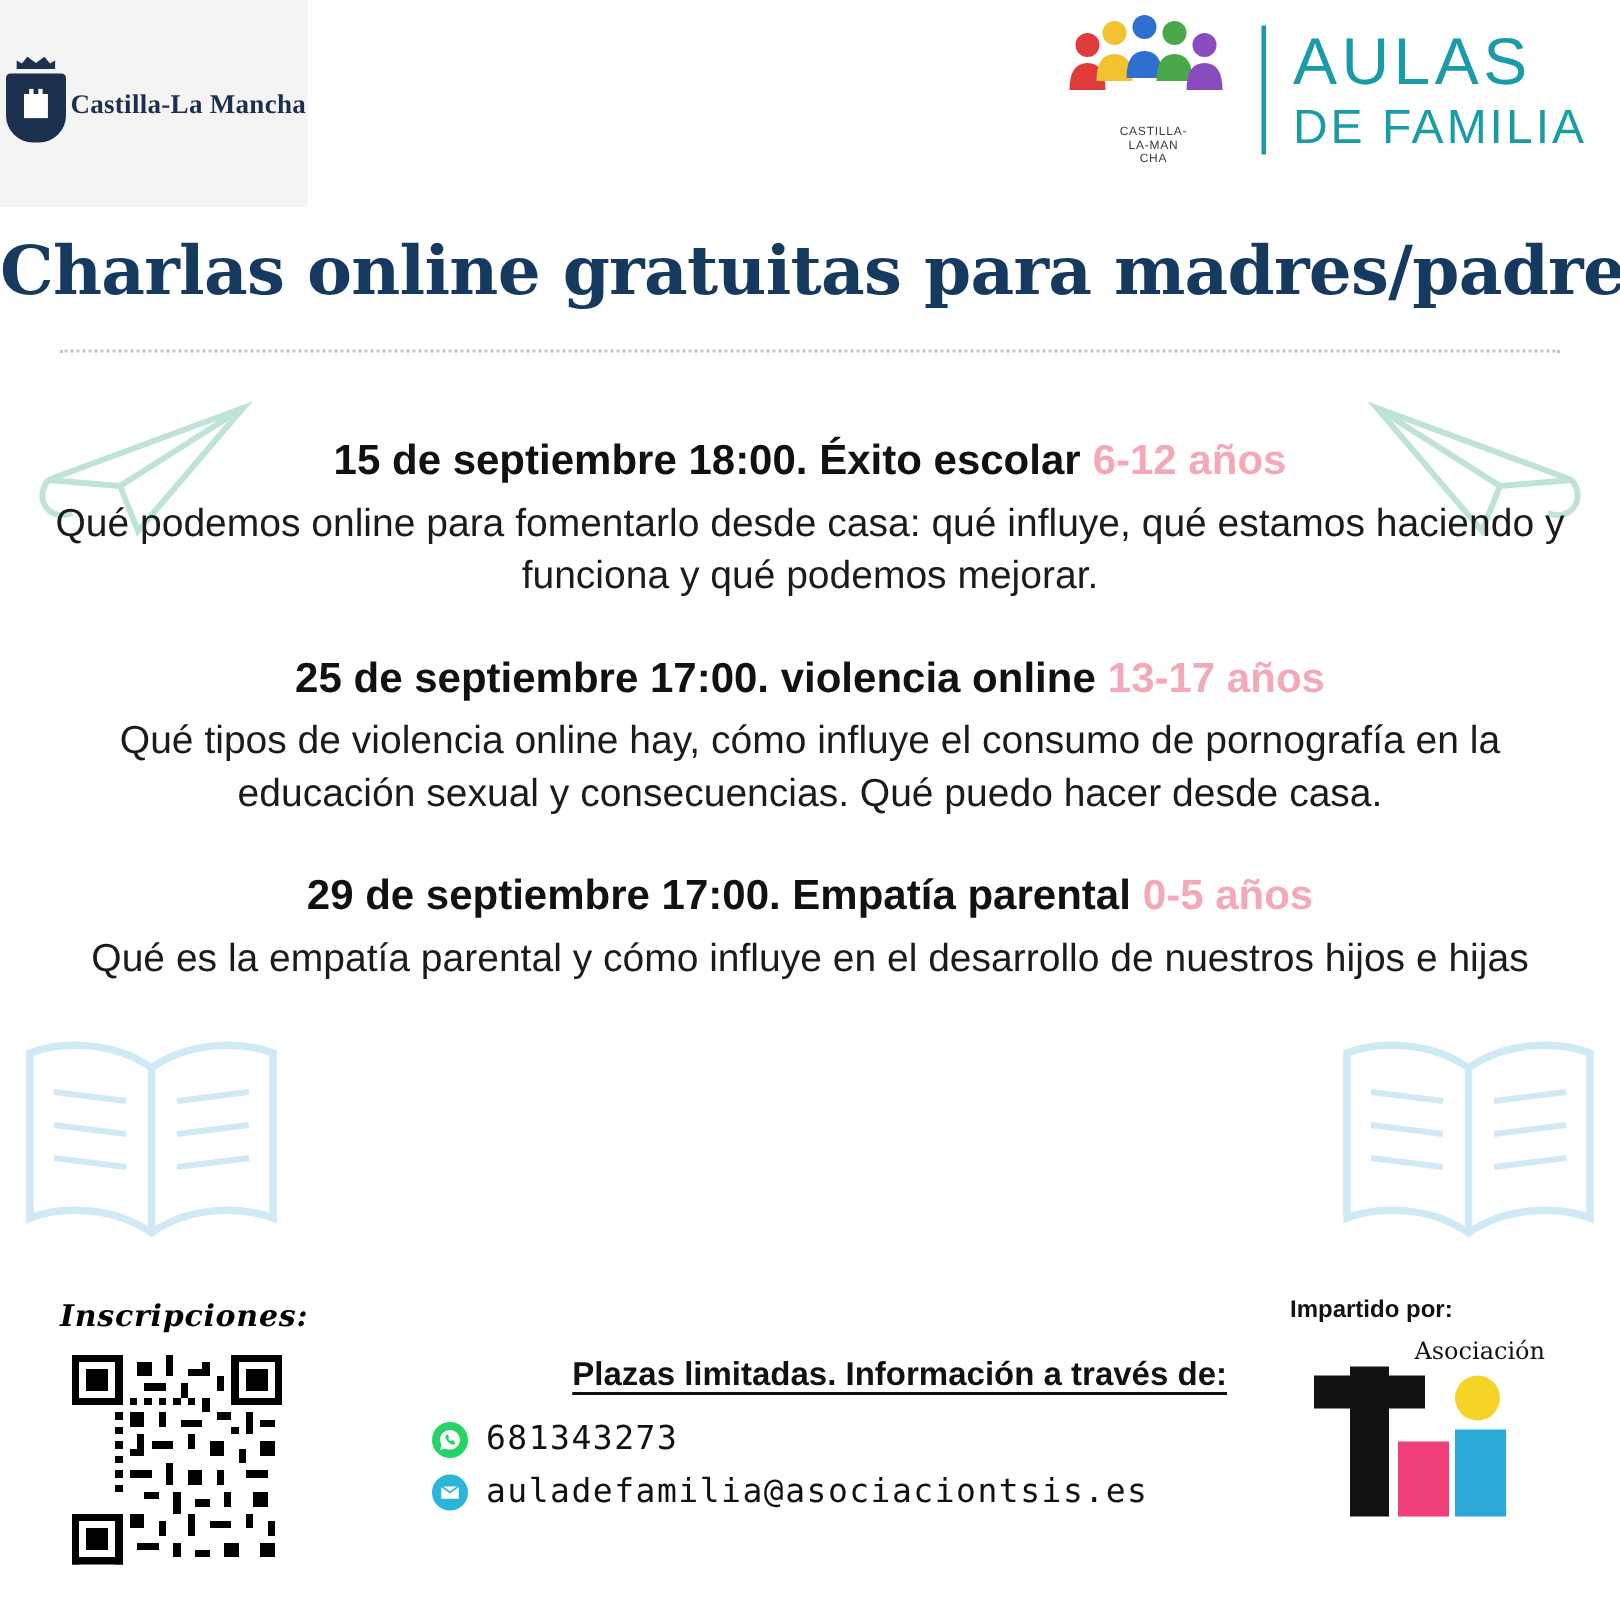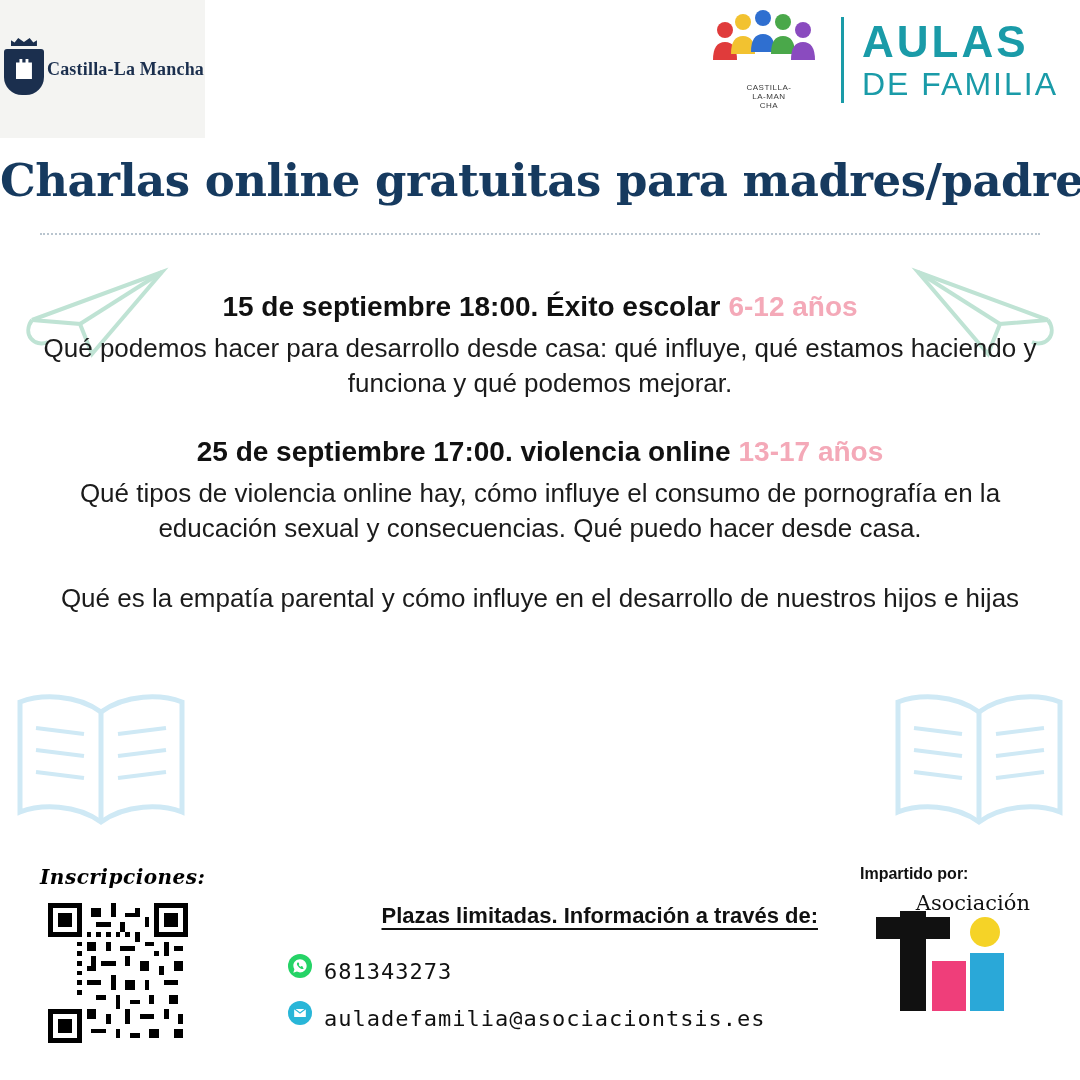--- a/index.html
+++ b/index.html
@@ -97,21 +97,21 @@
     margin-right: 18px;
   }
   .af-text {
     font-family: "Liberation Sans", sans-serif;
     color: #1a9ba8;
     line-height: 1.0;
   }
   .af-text .l1 {
     font-size: 44px;
     letter-spacing: 3px;
-    font-weight: 700;
+    font-weight: 400;
   }
   .af-text .l2 {
     font-size: 32px;
     letter-spacing: 2px;
     font-weight: 400;
     margin-top: 4px;
   }
 
   
   .title {
@@ -212,21 +212,20 @@
     flex: 0 0 auto;
   }
   .wa { background: #25d366; }
   .mail { background: #29b6d8; }
   .c-icon svg { display: block; }
   .c-text {
     font-family: "DejaVu Sans Mono", monospace;
     font-size: 22px;
     color: #111;
     letter-spacing: 1px;
-    margin-top: 12px;
   }
 
   .impartido {
     position: absolute;
     right: 40px; top: 0px;
     width: 180px;
     text-align: left;
   }
   .impartido-label {
     font-size: 16px;
@@ -236,21 +235,21 @@
   }
   .tsis {
     position: relative;
     width: 160px; height: 130px;
     margin: 0 auto;
   }
   .tsis .asoc {
     position: absolute;
     right: 0; top: 2px;
     font-family: "DejaVu Serif", serif;
-    font-size: 21px;
+    font-size: 16px;
     color: #111;
   }
   .tsis .tbar {
     position: absolute;
     left: 6px; top: 28px;
     width: 74px; height: 22px;
     background: #111;
   }
   .tsis .tstem {
     position: absolute;
@@ -368,31 +367,34 @@
                M112 62 L160 56 M112 84 L160 78 M112 106 L160 100" stroke="#cfe9f5" stroke-width="4" fill="none"></path>
     </svg>
   </div>
 
   <div class="talks">
 
     <div class="talk">
       <div class="talk-head">
         <span>15 de septiembre 18:00. Éxito escolar</span><span class="age">6-12 años</span>
       </div>
-      <div class="talk-desc">Qué podemos hacer para desarrollo desde casa: qué influye, qué estamos haciendo y funciona y qué podemos mejorar.</div>
+      <div class="talk-desc">Qué podemos online para fomentarlo desde casa: qué influye, qué estamos haciendo y funciona y qué podemos mejorar.</div>
     </div>
 
     <div class="talk">
       <div class="talk-head">
         <span>25 de septiembre 17:00. violencia online</span><span class="age">13-17 años</span>
       </div>
       <div class="talk-desc">Qué tipos de violencia online hay, cómo influye el consumo de pornografía en la educación sexual y consecuencias. Qué puedo hacer desde casa.</div>
     </div>
 
     <div class="talk">
+      <div class="talk-head">
+        <span>29 de septiembre 17:00. Empatía parental</span><span class="age">0-5 años</span>
+      </div>
       <div class="talk-desc">Qué es la empatía parental y cómo influye en el desarrollo de nuestros hijos e hijas</div>
     </div>
 
   </div>
 
   <div class="footer">
 
     <div class="inscripciones">Inscripciones:</div>
 
     <div class="qr">

